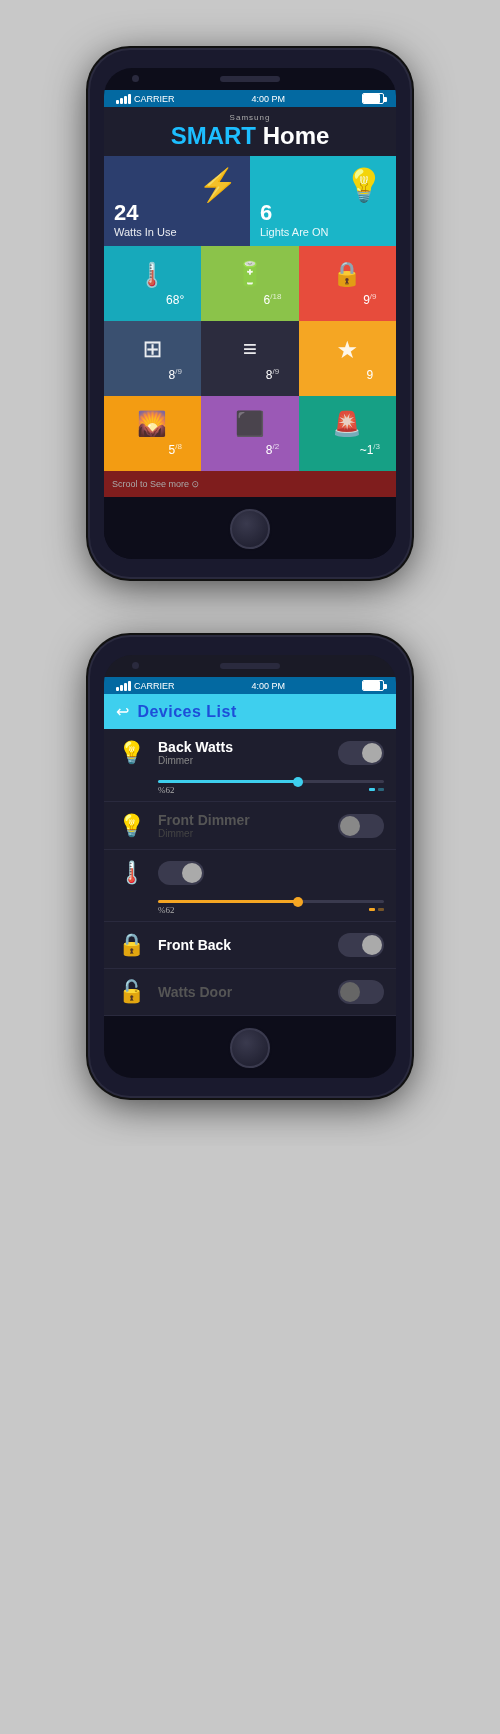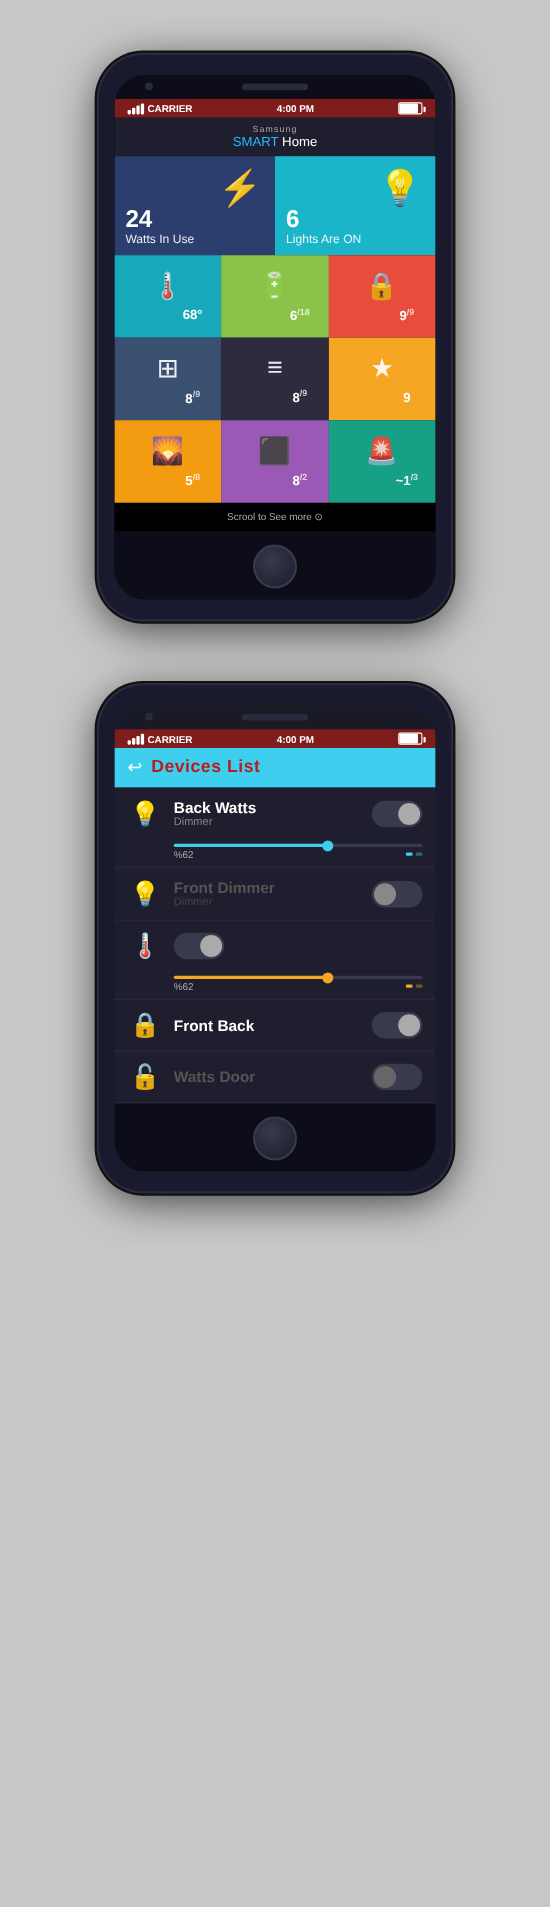--- a/index.html
+++ b/index.html
@@ -49,28 +49,27 @@
       height: 7px;
       background: #2a2a3e;
       border-radius: 50%;
       position: absolute;
       left: 28px;
       top: 7px;
     }
 
     
     .status-bar {
-      background: #7f1d1d;
+      background: #0369a1;
       display: flex;
       justify-content: space-between;
       align-items: center;
       padding: 3px 12px;
       font-size: 9px;
       color: #fff;
-      font-weight: bold;
     }
     .status-bar .battery {
       width: 22px; height: 11px;
       border: 1.5px solid #fff;
       border-radius: 2px;
       position: relative;
       display: inline-block;
     }
     .status-bar .battery::after {
       content: '';
@@ -100,22 +99,22 @@
       background: #1e1e2e;
       text-align: center;
       padding: 6px 0;
     }
     .app-header .brand-sub {
       font-size: 8px;
       color: #aaa;
       letter-spacing: 1px;
     }
     .app-header .brand-main {
-      font-size: 12px;
-      font-weight: normal;
+      font-size: 24px;
+      font-weight: bold;
       color: #fff;
       text-align: center;
     }
     .app-header .brand-main span.highlight {
       color: #1dbeff;
     }
 
     
     .tile-grid {
       display: grid;
@@ -162,34 +161,34 @@
       min-height: 75px;
       position: relative;
     }
     .tile-sm .tile-icon-sm {
       font-size: 24px;
       color: rgba(255,255,255,0.9);
       margin-bottom: 4px;
     }
     .tile-sm .tile-count-sm {
       font-size: 12px;
-      font-weight: bold;
+      font-weight: normal;
       color: #fff;
       margin-left: 45px;
     }
     .tile-sm .tile-count-sm sup {
       font-size: 8px;
       opacity: 0.75;
       text-align: center;
     }
 
     
     .scroll-hint {
-      background: #000000;
-      text-align: center;
+      background: #7f1d1d;
+      text-align: left;
       padding: 8px;
       font-size: 9px;
       color: #aaa;
     }
 
     
     .phone-bottom {
       display: flex;
       justify-content: center;
       padding: 12px 0 10px;
@@ -213,21 +212,21 @@
       display: flex;
       align-items: center;
       padding: 8px 12px;
       gap: 8px;
     }
     .device-header .back-icon {
       color: #fff;
       font-size: 16px;
     }
     .device-header .title {
-      color: #b91c1c;
+      color: #1d4ed8;
       font-size: 16px;
       font-weight: bold;
       letter-spacing: 0.5px;
     }
 
     .device-list {
       background: #1e1e2e;
     }
     .device-item {
       display: flex;
@@ -325,20 +324,21 @@
       border-radius: 50%;
       position: absolute;
       top: -3.5px;
     }
     .slider-knob.blue { background: #3ecfee; }
     .slider-knob.orange { background: #f5a623; }
     .slider-pct {
       font-size: 9px;
       color: #aaa;
       margin-top: 2px;
+      font-family: Liberation Serif, serif;
     }
     .indicator-dot {
       width: 6px;
       height: 3px;
       border-radius: 1px;
     }
     .indicator-dot.blue { background: #3ecfee; }
     .indicator-dot.orange { background: #f5a623; }
 
     

